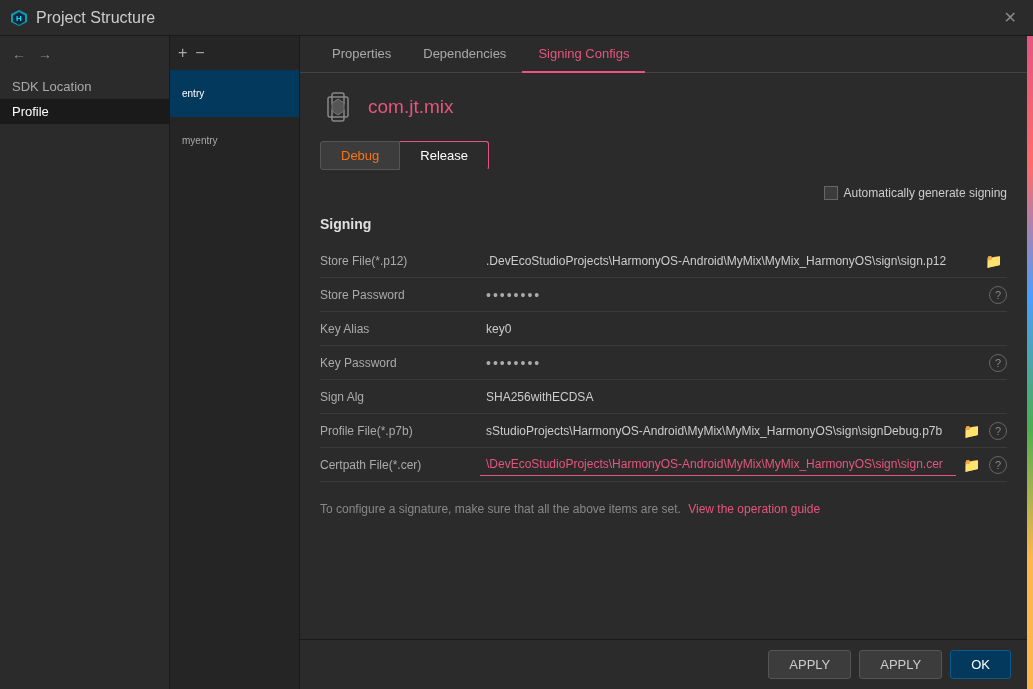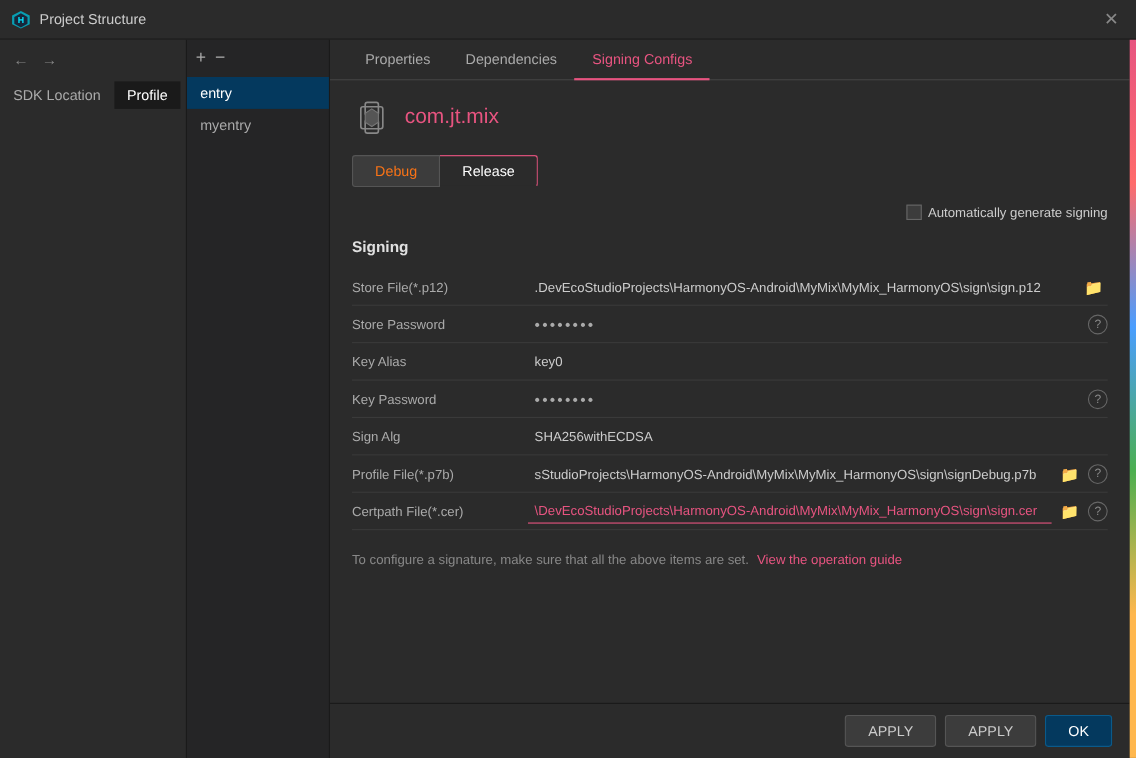--- a/index.html
+++ b/index.html
@@ -24,21 +24,21 @@
       padding: 0 10px;
       border-bottom: 1px solid #1a1a1a;
       flex-shrink: 0;
     }
     .title-bar-logo {
       width: 18px; height: 18px;
       margin-right: 8px;
     }
     .title-bar-title {
       color: #ccc;
-      font-size: 13px;
+      font-size: 16px;
       flex: 1;
     }
     .title-bar-close {
       color: #888;
       cursor: pointer;
       font-size: 16px;
       padding: 2px 6px;
     }
 
     
@@ -64,21 +64,21 @@
       gap: 4px;
     }
     .nav-arrow {
       color: #888;
       cursor: pointer;
       font-size: 14px;
       padding: 2px 4px;
     }
     .sidebar-items {
       display: flex;
-      flex-direction: row;
+      flex-direction: column;
       margin-top: 6px;
     }
     .sidebar-item {
       padding: 5px 12px;
       cursor: pointer;
       color: #aaa;
       font-size: 13px;
     }
     .sidebar-item.active { background: #1a1a1a; color: #fff; }
 
@@ -101,24 +101,24 @@
       color: #aaa;
       cursor: pointer;
       font-size: 16px;
     }
     .module-list {
       display: flex;
       flex-direction: column;
       margin-top: 4px;
     }
     .module-item {
-      padding: 7px 12px;
-      cursor: pointer;
-      color: #aaa;
-      font-size: 13px;
+      padding: 18px 12px;
+      cursor: pointer;
+      color: #aaa;
+      font-size: 10px;
     }
     .module-item.active {
       background: #04395e;
       color: #fff;
     }
 
     
     .content-panel {
       flex: 1;
       background: #2b2b2b;

